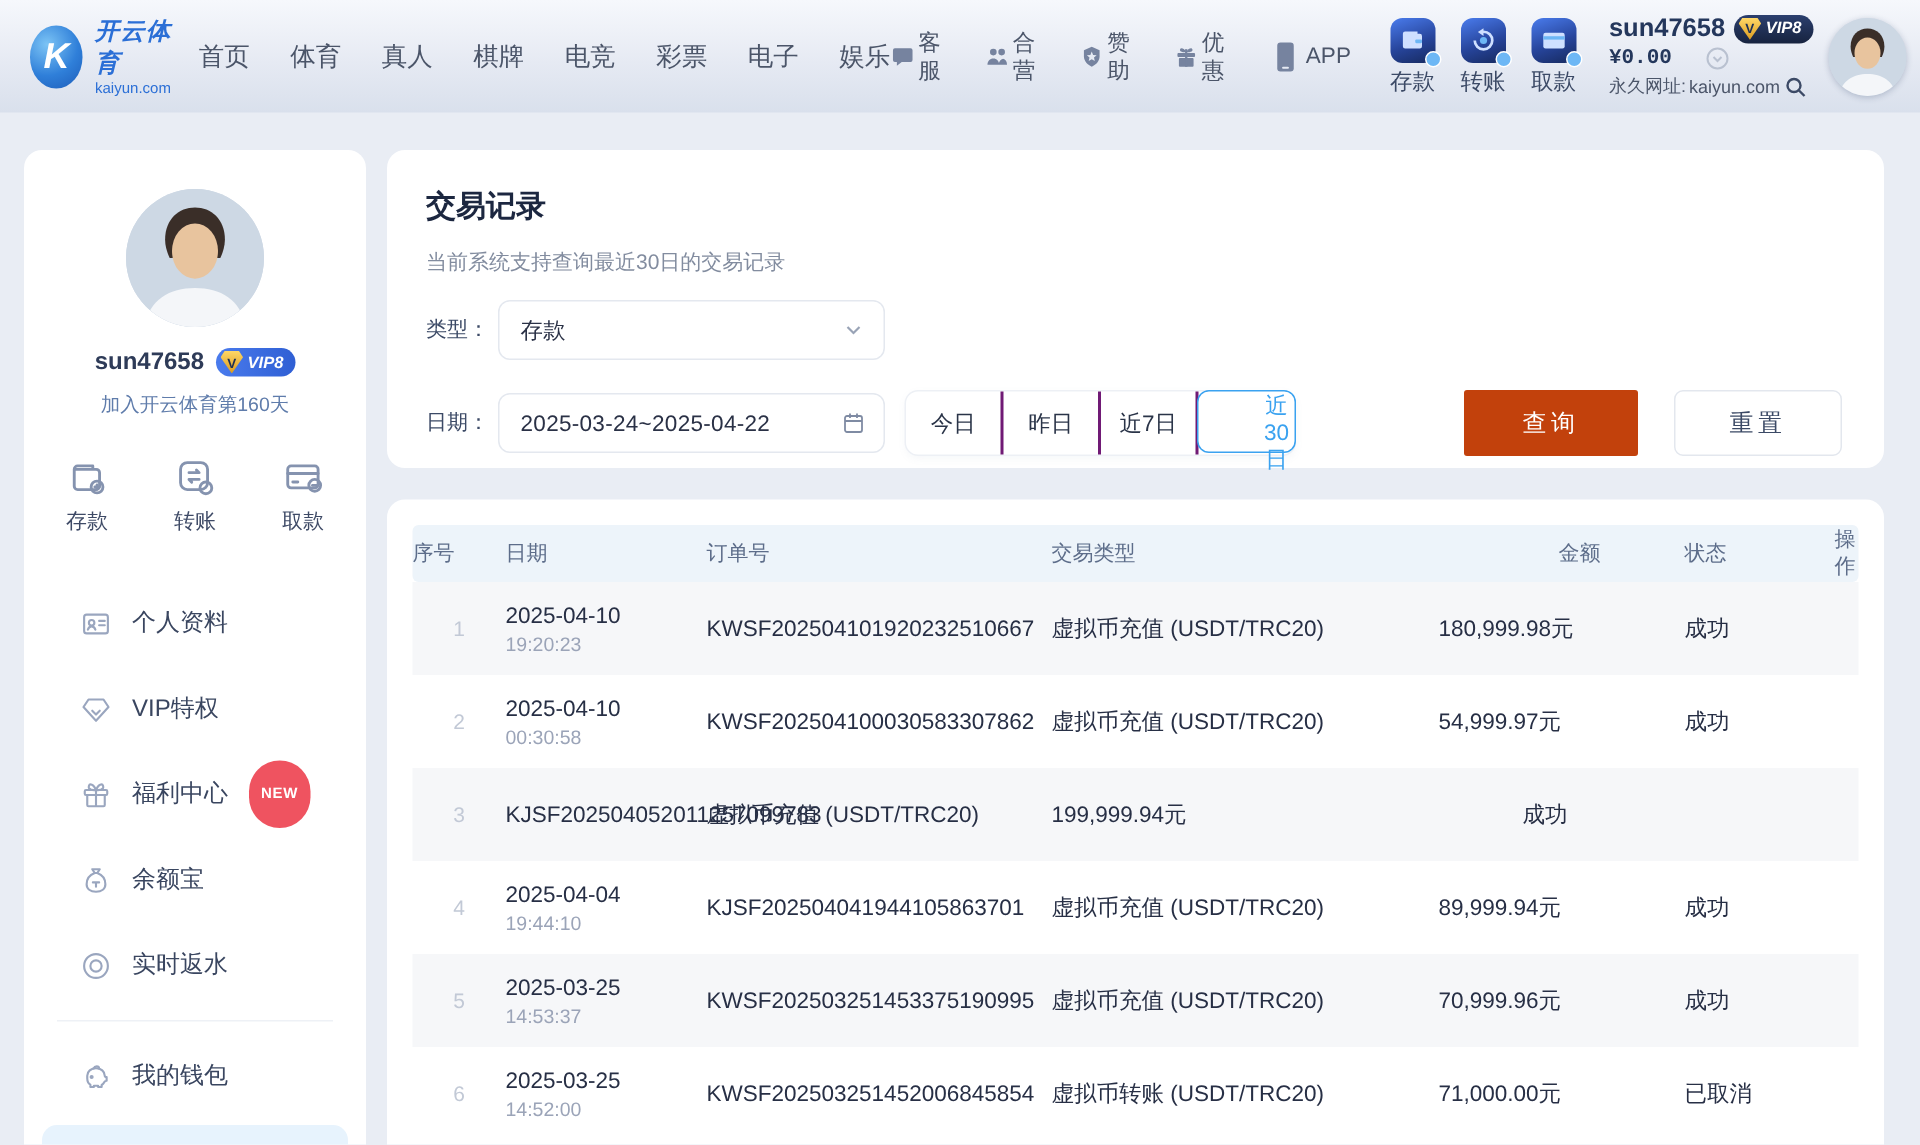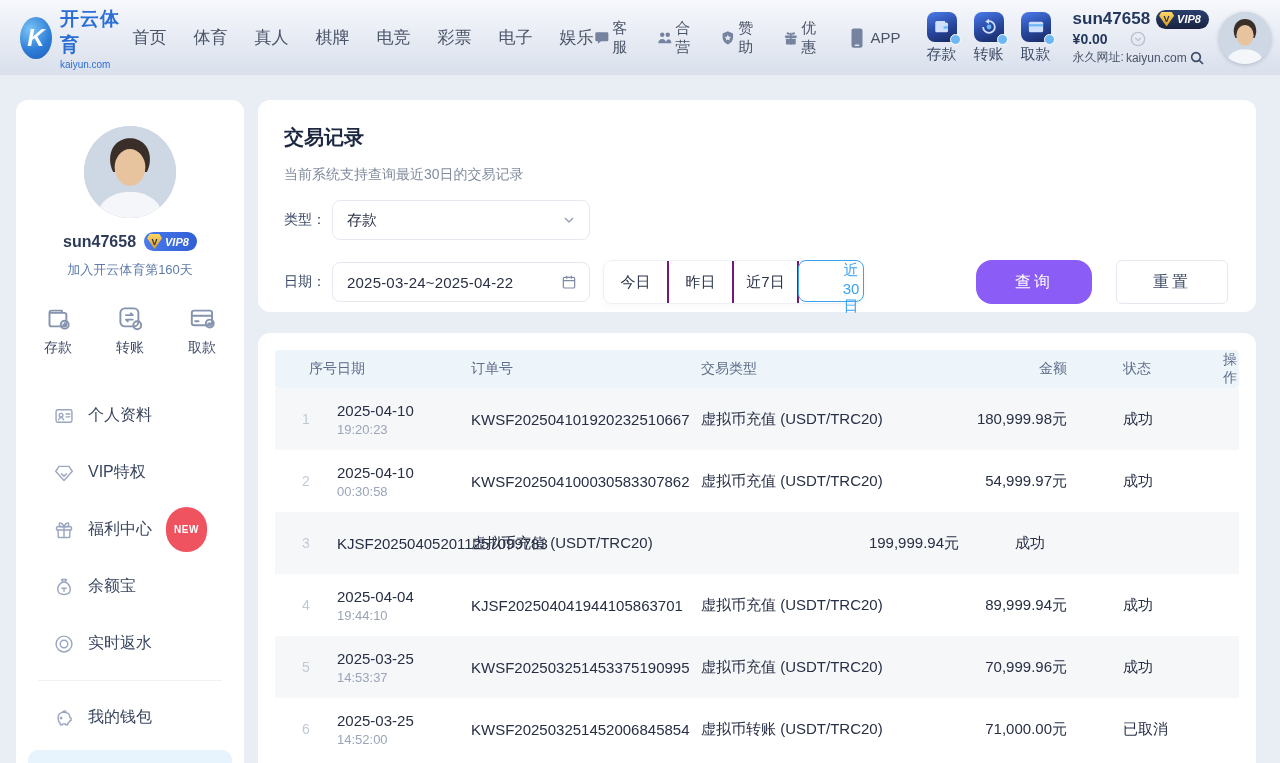--- a/index.html
+++ b/index.html
@@ -8,21 +8,21 @@
 
   
   .topbar { position:absolute; left:0; top:0; width:1280px; height:75px;
     background:linear-gradient(180deg,#f6f8fc 0%,#e6eaf3 55%,#d9e0ec 100%);
     display:flex; align-items:center; padding:0 20px; }
   .logo { display:flex; align-items:center; gap:8px; width:142px; cursor:pointer; }
   .logo-mark { width:42px; height:42px; border-radius:50%;
     background:radial-gradient(circle at 32% 30%,#7cc4f5 0%,#2f7fd9 55%,#1d5cb8 100%);
     color:#fff; font-weight:bold; font-style:italic; font-size:24px;
     display:flex; align-items:center; justify-content:center; }
-  .logo-cn { font-size:19px; font-weight:bold; color:#2b6fd6; letter-spacing:1px; }
+  .logo-cn { font-size:16px; font-weight:bold; color:#2b6fd6; letter-spacing:1px;font-style:italic; }
   .logo-domain { font-size:10px; color:#2b6fd6; margin-top:1px; }
   .mainnav { display:flex; gap:27px; margin-left:12px; }
   .nav-item { font-size:17px; color:#4b5569; text-decoration:none; cursor:pointer; white-space:nowrap; }
   .quick-icons { display:flex; gap:23px; margin-left:auto; }
   .qi { display:flex; align-items:center; gap:3px; cursor:pointer; }
   .qi svg { width:22px; height:22px; fill:#76839f; }
   .qi span { font-size:15px; color:#4b5569; }
   .wallet-actions { display:flex; gap:17px; margin-left:26px; }
   .wa { display:flex; flex-direction:column; align-items:center; gap:3px; cursor:pointer; }
   .wa-icon { width:30px; height:30px; border-radius:8px; position:relative;
@@ -36,21 +36,21 @@
   .u-row1 { display:flex; align-items:center; gap:6px; }
   .u-name { font-size:17px; font-weight:600; color:#24375c; }
   .vip { display:inline-flex; align-items:center; gap:3px; border-radius:999px;
     padding:2px 8px 2px 3px; }
   .vip-dark { background:linear-gradient(180deg,#2b3f6e,#17233f); }
   .vip-blue { background:linear-gradient(90deg,#4a7bed,#2f5fd4); }
   .vip-v { width:15px; height:15px; clip-path:polygon(50% 100%,0 28%,18% 0,82% 0,100% 28%);
     background:linear-gradient(180deg,#ffd766,#d99a1f); color:#1c2f55;
     font-size:9px; font-weight:bold; display:flex; align-items:center; justify-content:center; }
   .vip-label { color:#fff; font-size:11px; font-weight:bold; font-style:italic; }
-  .u-row2 { display:flex; align-items:flex-end; gap:22px; margin-top:2px; }
+  .u-row2 { display:flex; align-items:flex-end; gap:22px; margin-top:2px;font-family:Liberation Mono, monospace; }
   .u-balance { font-size:14px; font-weight:bold; color:#24375c; }
   .u-row3 { display:flex; align-items:center; gap:2px; margin-top:2px; font-size:12px; color:#4b5569; }
   .avatar { border-radius:50%; overflow:hidden; background:#cfd9e6; flex-shrink:0; }
   .avatar svg { width:100%; height:100%; display:block; }
   .avatar-top { width:52px; height:52px; margin-left:10px; box-shadow:0 1px 4px rgba(30,50,90,.25); cursor:pointer; }
 
   
   .sidebar { position:absolute; left:16px; top:100px; width:228px; height:700px;
     background:#fff; border-radius:12px; padding-top:26px; }
   .avatar-big { width:92px; height:92px; margin:0 auto; }
@@ -86,39 +86,39 @@
   .f-row2 { margin-top:20px; }
   .range-group { display:flex; margin-left:14px; background:#fff; border-radius:8px;
     box-shadow:0 0 0 1px #edf0f5, 0 2px 6px rgba(120,135,160,.08); }
   .range-btn { width:65px; height:42px; background:transparent; border:none; font-size:15px;
     color:#2a3448; cursor:pointer; border-right:2px solid #701a75;
     font-family:inherit; }
   .range-btn:last-child { border-right:none; }
   .range-btn.active { border:1px solid #3aa2f0; border-radius:8px; color:#3aa2f0;
     width:66px; margin:-1px; position:relative; background:#fff;padding-left:40px; }
   .f-buttons { margin-left:auto; display:flex; gap:24px; padding-right:2px; }
-  .btn-primary { width:116px; height:44px; background:#8b5cf6; border:none; border-radius:16px;
+  .btn-primary { width:116px; height:44px; background:#c2410c; border:none; border-radius:2px;
     color:#fff; font-size:16px; letter-spacing:3px; cursor:pointer; font-family:inherit; }
   .btn-plain { width:112px; height:44px; background:#fff; border:1px solid #e3e7ee; border-radius:6px;
     color:#3c4a66; font-size:16px; letter-spacing:3px; cursor:pointer; font-family:inherit; }
 
   .table-card { margin-top:21px; height:460px; padding:17px 17px 0; }
   .tgrid { display:grid; grid-template-columns:62px 134px 230px 258px 108px 156px 1fr; align-items:center; }
   .thead { height:38px; background:#edf4fa; border-radius:4px; }
   .thead span { font-size:14px; color:#5d6d8a; }
-  .th-no { text-align:right; }
+  .th-no { text-align:left; }
   .th-amount { text-align:right; }
   .th-status { padding-left:56px; }
   .th-action { text-align:right; padding-right:14px; }
   .trow { height:62px; font-size:15px; color:#272f45; }
   .trow:nth-child(even) { background:#f6f7f9; }
   .td-no { text-align:center; color:#c2c9d6; font-size:14px; }
   .td-date .d { font-size:15px; color:#272f45; }
   .td-date .t { font-size:13px; color:#9ba4b8; margin-top:3px; }
-  .td-amount { text-align:right; }
+  .td-amount { text-align:left; }
   .td-status { padding-left:56px; }
   .td-action { text-align:right; padding-right:14px; }
 
   .icon-sm { width:16px; height:16px; }
 </style>
 </head>
 <body>
 
 <header class="topbar">
   <div class="logo">

